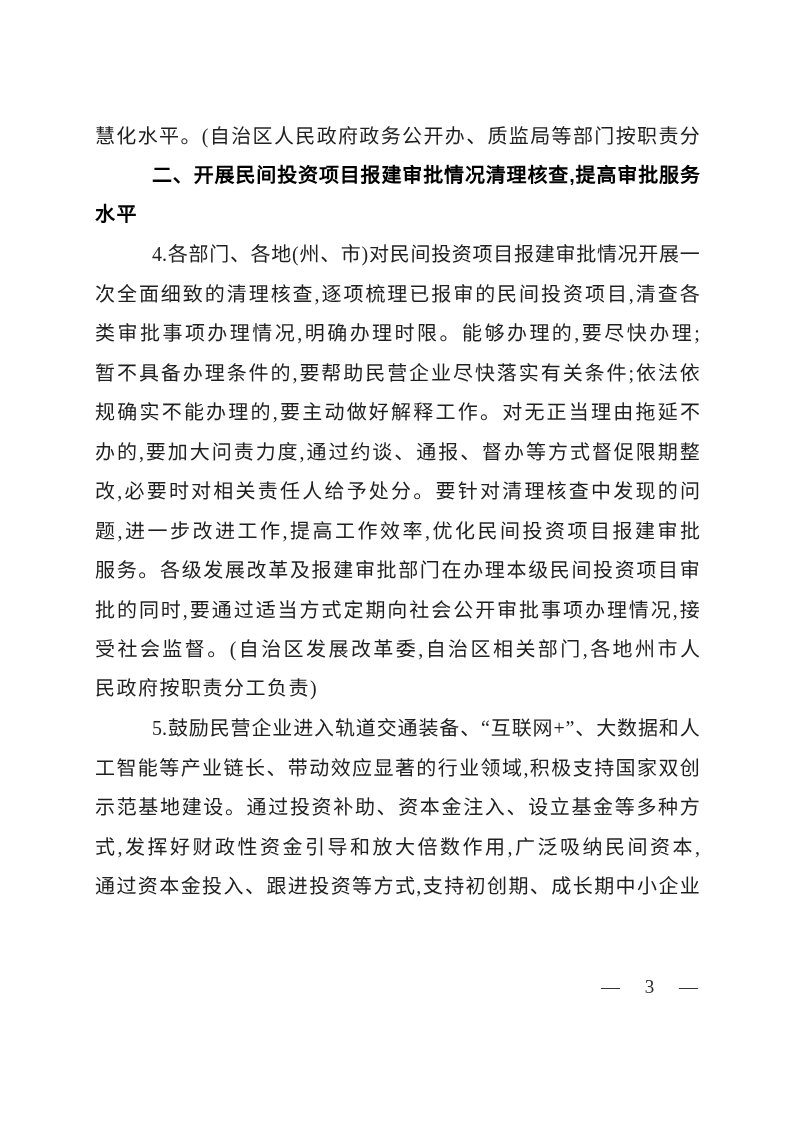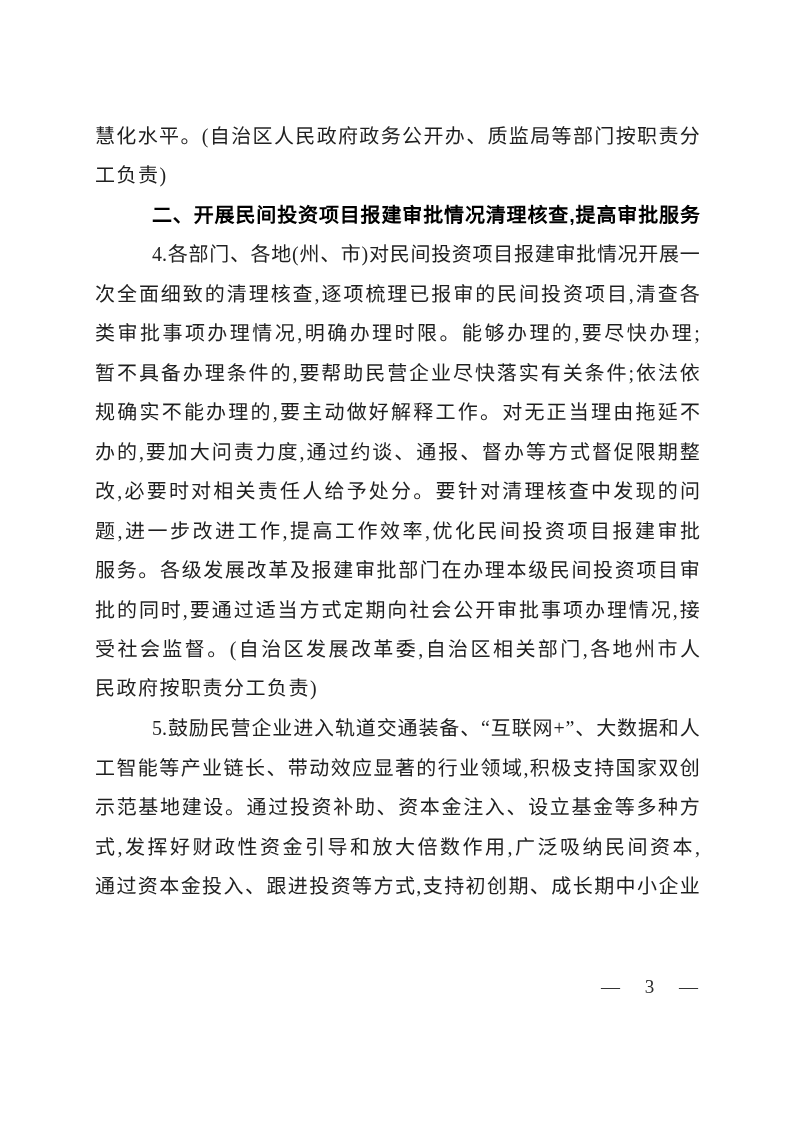--- a/index.html
+++ b/index.html
@@ -88,21 +88,20 @@
         <span>监</span>
         <span>局</span>
         <span>等</span>
         <span>部</span>
         <span>门</span>
         <span>按</span>
         <span>职</span>
         <span>责</span>
         <span>分</span>
       </div>
-      <div class="line body no-justify">工负责)</div>
       <div class="line heading justify indent">
         <span>二</span>
         <span>、</span>
         <span>开</span>
         <span>展</span>
         <span>民</span>
         <span>间</span>
         <span>投</span>
         <span>资</span>
         <span>项</span>
@@ -118,20 +117,21 @@
         <span>核</span>
         <span>查</span>
         <span>,</span>
         <span>提</span>
         <span>高</span>
         <span>审</span>
         <span>批</span>
         <span>服</span>
         <span>务</span>
       </div>
+      <div class="line heading no-justify">水平</div>
       <div class="line body justify indent">
         <span>4.</span>
         <span>各</span>
         <span>部</span>
         <span>门</span>
         <span>、</span>
         <span>各</span>
         <span>地</span>
         <span>(</span>
         <span>州</span>

